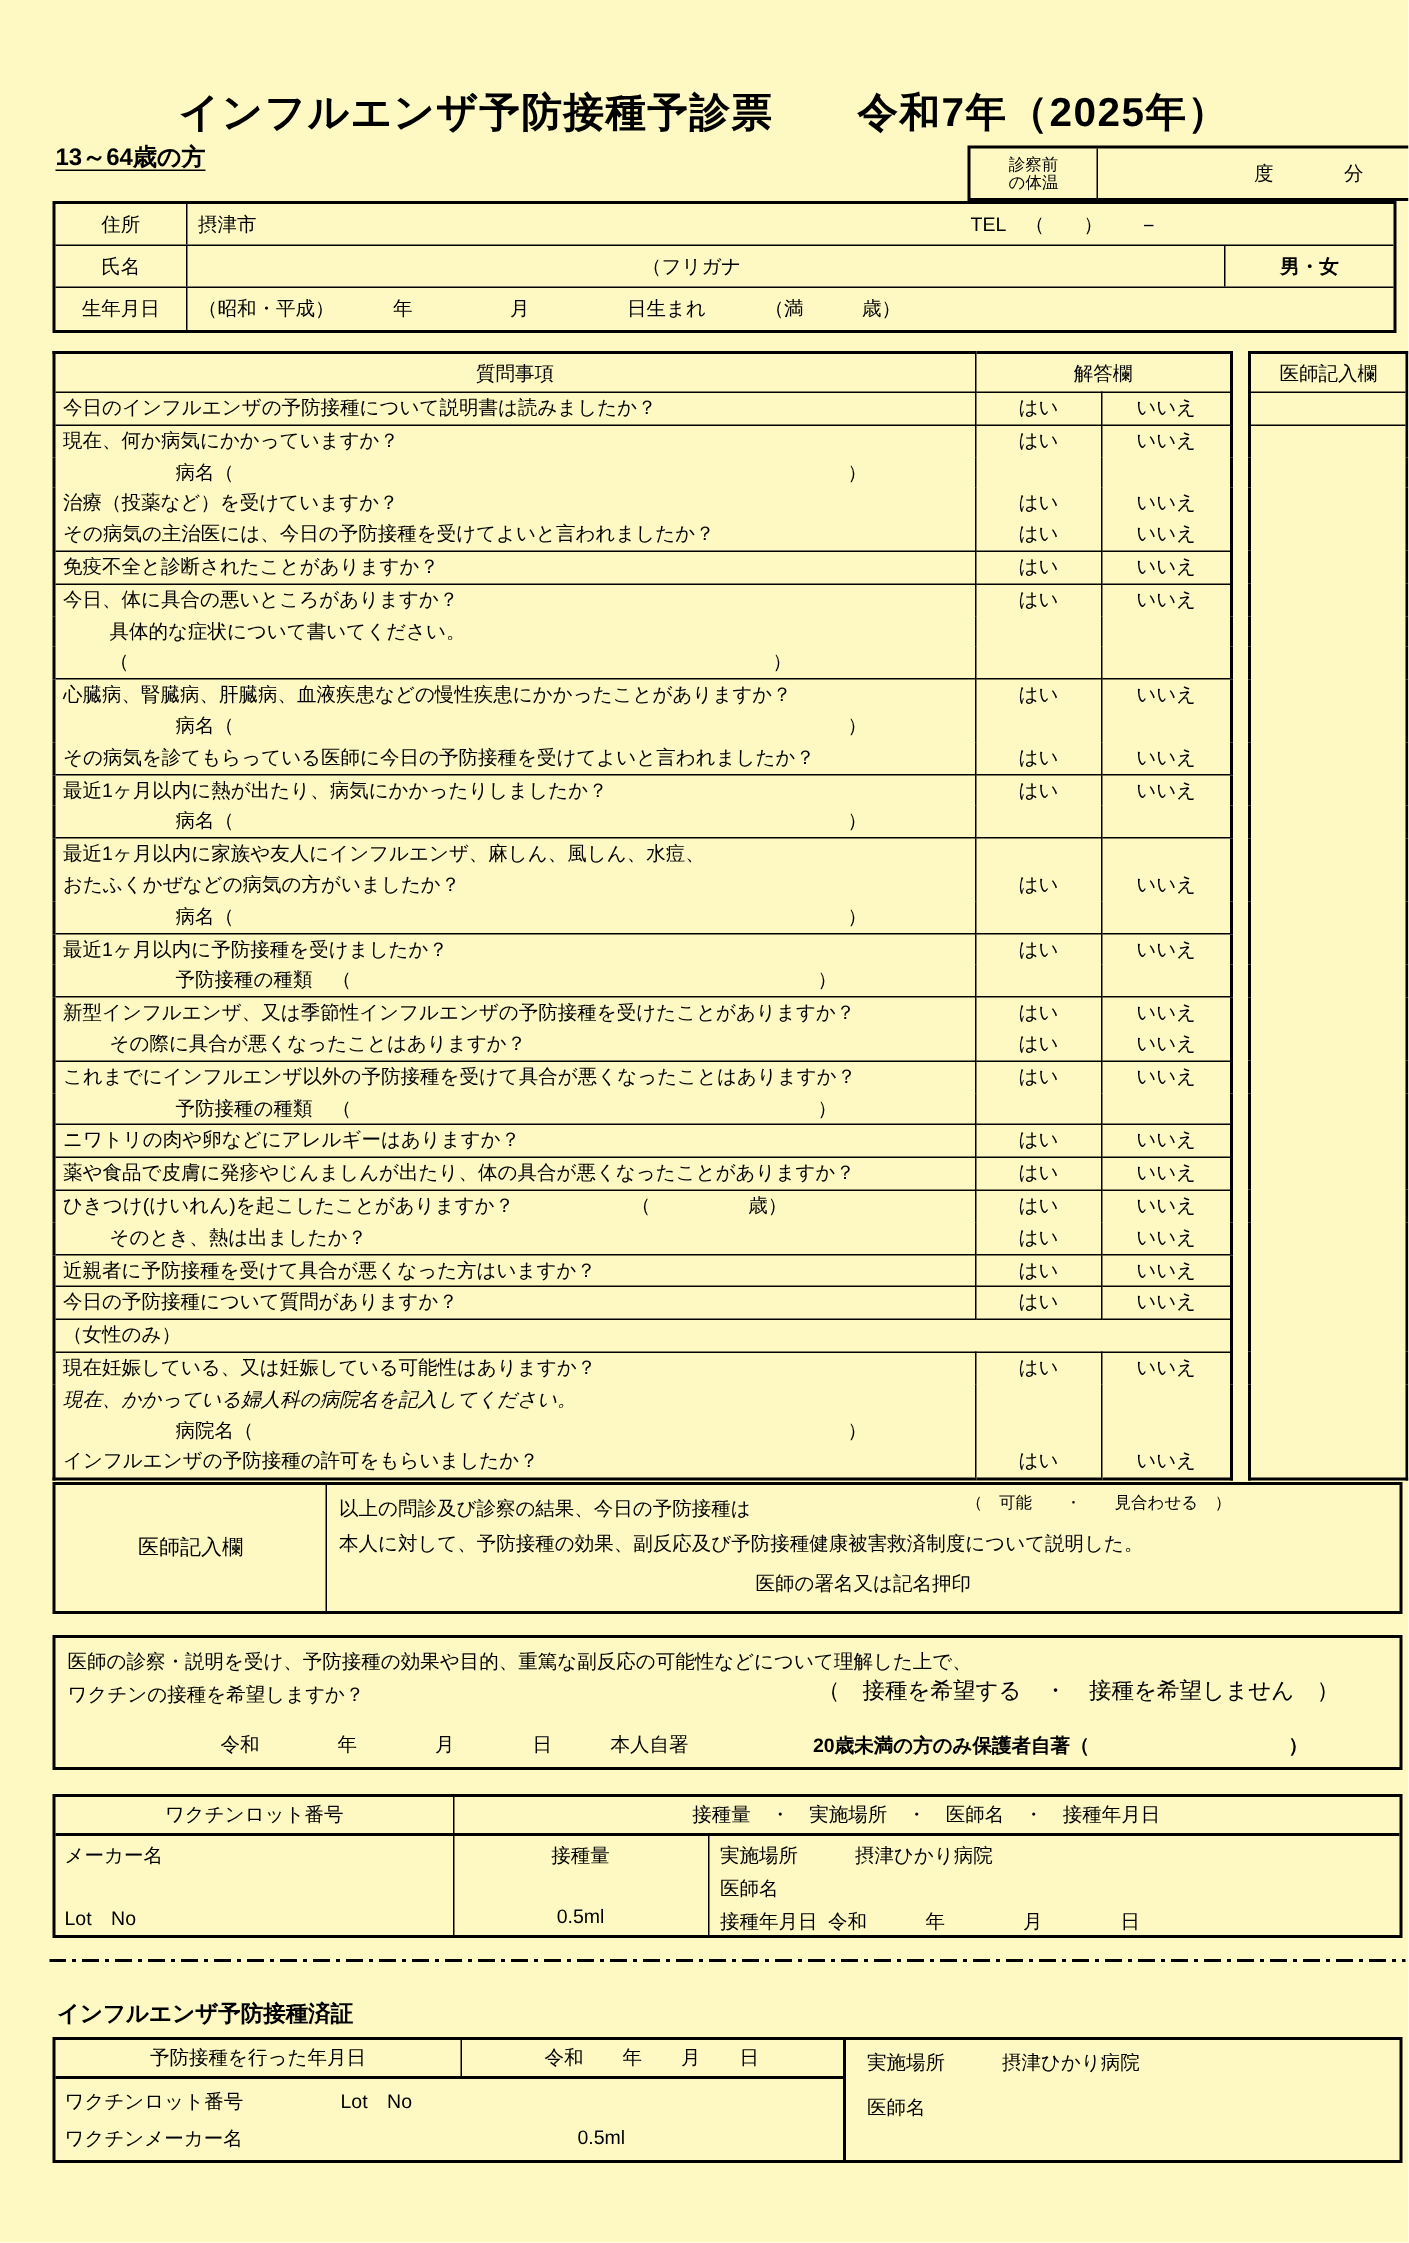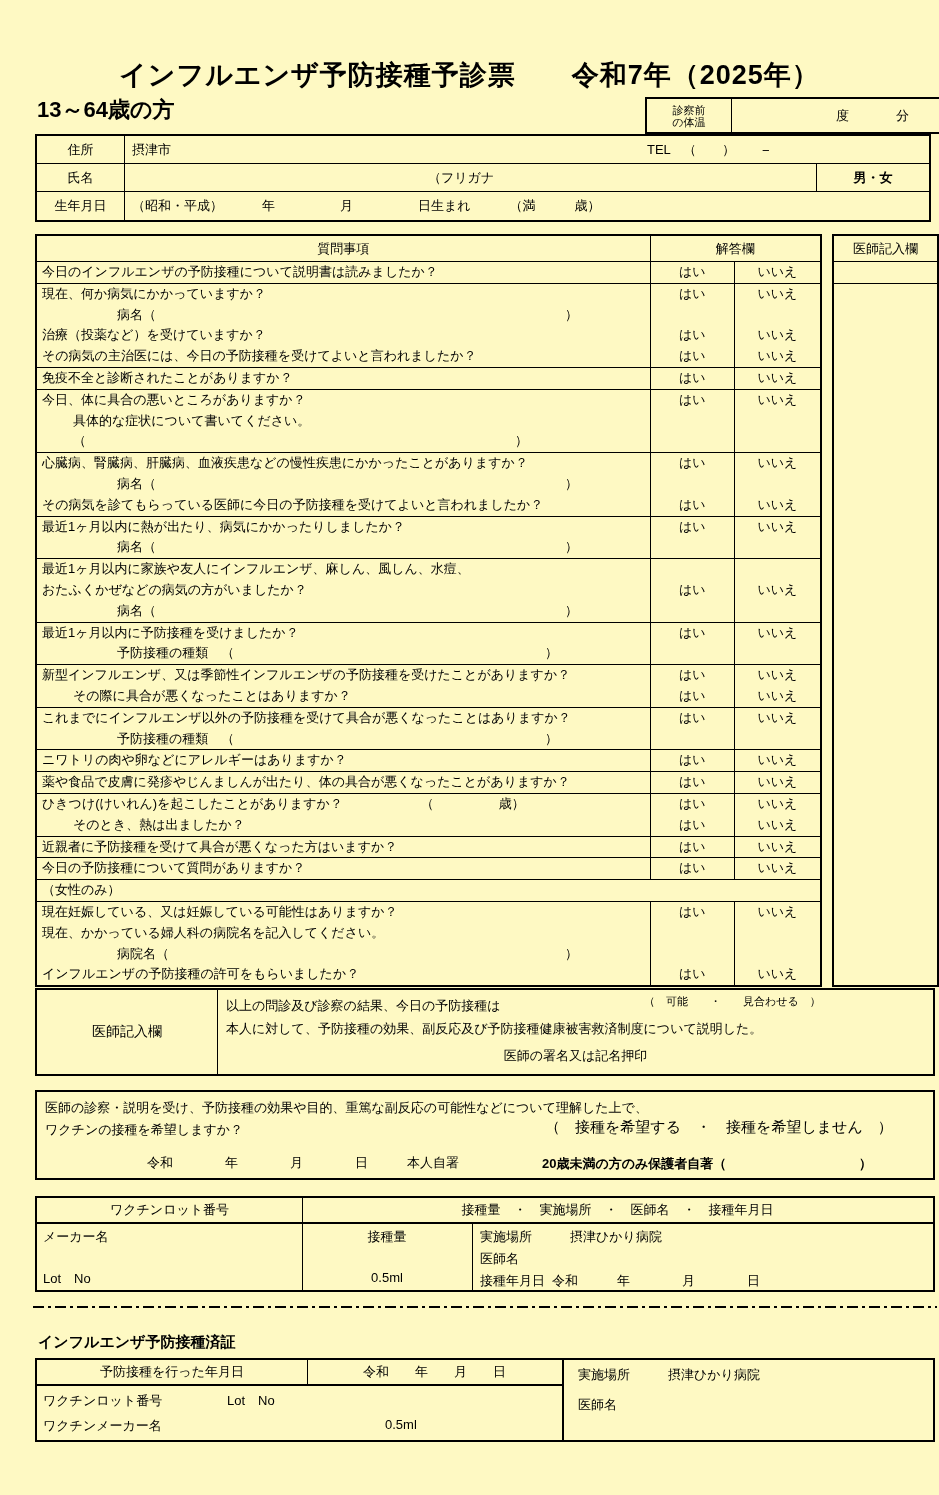--- a/index.html
+++ b/index.html
@@ -2,22 +2,22 @@
 <html><head>
 <meta charset="utf-8">
 <style>
   html,body{margin:0;padding:0;background:#fff;}
   .page{position:relative;width:939px;height:1495px;background:#fef9c3;color:#000;
         font-family:"Liberation Sans","DejaVu Sans",sans-serif;font-size:13px;overflow:hidden;}
 
   
   .title{position:absolute;left:0;right:0;top:57px;text-align:center;
          font-size:27px;font-weight:bold;letter-spacing:1px;white-space:pre;}
-  .age{position:absolute;left:37px;top:95px;font-size:22px;font-weight:bold;
-       text-underline-offset:3px;white-space:pre;}
+  .age{position:absolute;left:37px;top:95px;font-size:16px;font-weight:bold;
+       text-decoration:underline;text-underline-offset:3px;white-space:pre;}
 
   .temp{position:absolute;left:645px;top:97px;width:343px;height:37px;border:2px solid #000;display:flex;box-sizing:border-box;}
   .temp .tlab{width:84px;border-right:1px solid #000;font-size:11px;line-height:12px;
               display:flex;align-items:center;justify-content:center;text-align:center;}
   .temp .tval{flex:1;position:relative;}
   .temp .tval span{position:absolute;top:50%;transform:translateY(-50%);}
 
   
   .info{position:absolute;left:35px;top:134px;width:896px;height:88px;border:2px solid #000;box-sizing:border-box;}
   .irow{position:relative;height:28px;border-bottom:1px solid #000;box-sizing:border-box;}
@@ -40,21 +40,21 @@
   .qtable td.cq{border-left:2px solid #000;border-right:1px solid #000;position:relative;text-align:left;}
   .qtable td.cq.wspan{border-right:2px solid #000;}
   .qtable td.cy{border-right:1px solid #000;text-align:center;}
   .qtable td.cn{border-right:2px solid #000;text-align:center;}
   .qtable td.cg{border:none;}
   .qtable td.cd{border-left:2px solid #000;border-right:2px solid #000;}
   .qtable td.cd.r1{border-bottom:1px solid #000;}
   .qtable td.cd.rest{border-bottom:2px solid #000;}
   .qtable tr.end td.cq,.qtable tr.end td.cy,.qtable tr.end td.cn{border-bottom:1px solid #000;}
   .qtable tr.final td.cq,.qtable tr.final td.cy,.qtable tr.final td.cn{border-bottom:2px solid #000;}
-  .qtable td.ind1{}
+  .qtable td.ind1{font-style:italic;}
   .qtable td.ind2{padding-left:36px;}
   .qtable td.ind3{padding-left:80px;}
   .qtable .close{position:absolute;top:0;}
 
   
   .docbox{position:absolute;left:35px;top:988px;width:900px;height:88px;border:2px solid #000;display:flex;box-sizing:border-box;}
   .docbox .dlab{width:180px;border-right:1px solid #000;display:flex;align-items:center;justify-content:center;font-size:14px;}
   .docbox .dbody{flex:1;position:relative;}
   .docbox .l1{position:absolute;left:8px;top:7px;white-space:pre;}
   .docbox .decision{position:absolute;left:426px;top:4px;font-size:11px;white-space:pre;}

